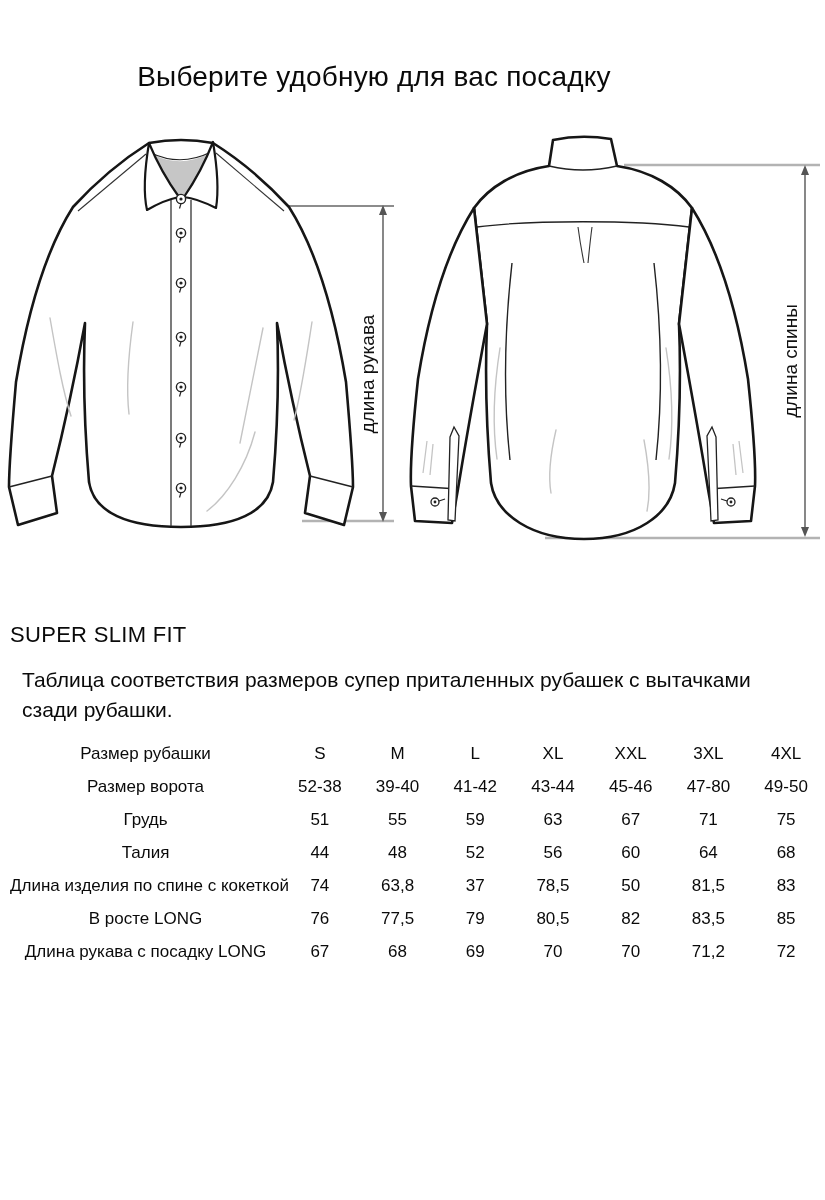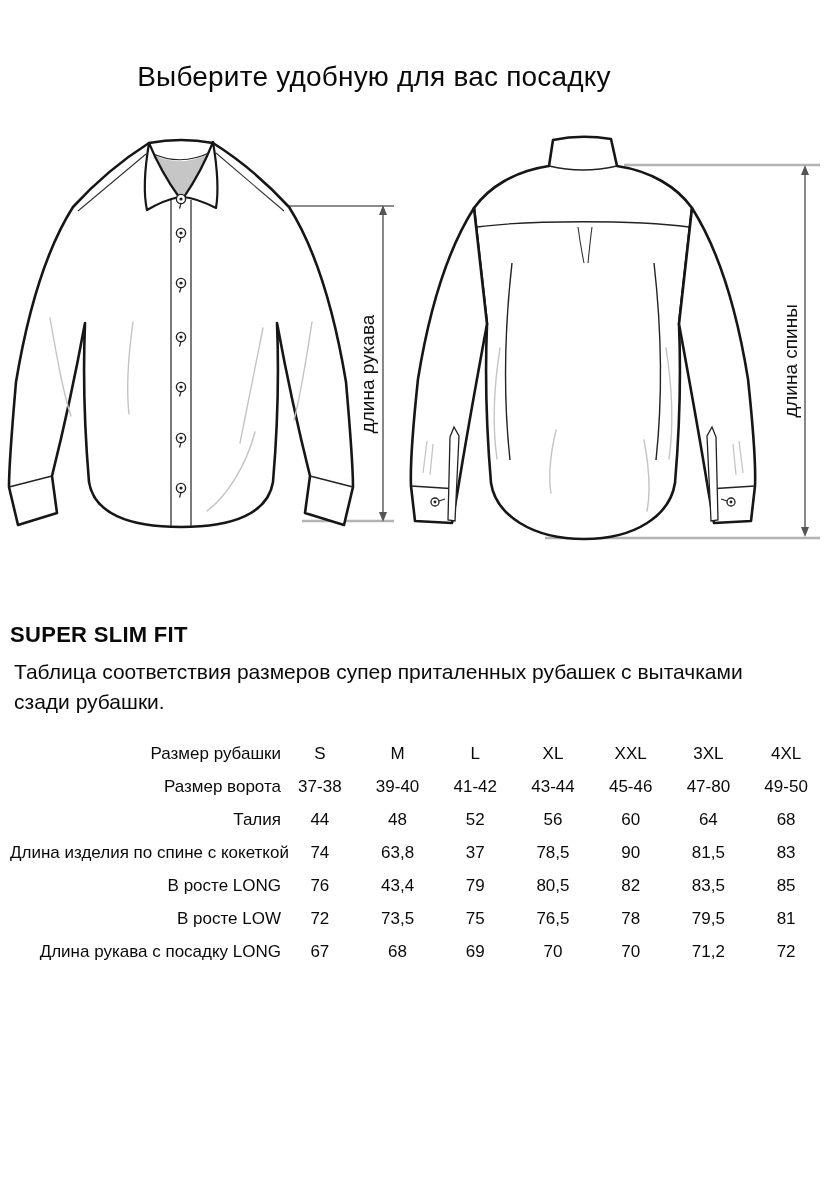--- a/index.html
+++ b/index.html
@@ -33,30 +33,30 @@
     left: 0;
     width: 825px;
     height: 445px;
   }
   .section-heading {
     position: absolute;
     top: 622px;
     left: 10px;
     margin: 0;
     font-size: 22px;
-    font-weight: 700;
+    font-weight: 400;
     letter-spacing: 0.3px;
     color: #0a0a0a;
   }
   .section-desc {
     position: absolute;
     top: 653px;
     left: 10px;
     width: 745px;
-    margin: 4px;
+    margin: 12px;
     font-size: 21px;
     line-height: 30px;
     font-weight: 400;
     color: #0a0a0a;
   }
   .size-table {
     position: absolute;
     top: 737px;
     left: 10px;
     width: 815px;
@@ -67,21 +67,21 @@
     height: 33px;
     padding: 0;
     font-size: 17px;
     text-align: center;
     vertical-align: middle;
     white-space: nowrap;
     color: #0a0a0a;
   }
   .size-table td.row-label {
     width: 271px;
-    text-align: right;
+    text-align: center;
   }
   svg text.measure-label {
     font-family: "Liberation Sans", sans-serif;
     font-size: 19px;
     fill: #111;
   }
 </style>
 </head>
 <body>
 
@@ -237,67 +237,67 @@
         <td>S</td>
         <td>M</td>
         <td>L</td>
         <td>XL</td>
         <td>XXL</td>
         <td>3XL</td>
         <td>4XL</td>
       </tr>
       <tr>
         <td class="row-label">Размер ворота</td>
-        <td>37-38</td>
+        <td>52-38</td>
         <td>39-40</td>
         <td>41-42</td>
         <td>43-44</td>
         <td>45-46</td>
         <td>47-80</td>
         <td>49-50</td>
+      </tr>
+      <tr>
+        <td class="row-label">Грудь</td>
+        <td>51</td>
+        <td>55</td>
+        <td>59</td>
+        <td>63</td>
+        <td>67</td>
+        <td>71</td>
+        <td>75</td>
       </tr>
       <tr>
         <td class="row-label">Талия</td>
         <td>44</td>
         <td>48</td>
         <td>52</td>
         <td>56</td>
         <td>60</td>
         <td>64</td>
         <td>68</td>
       </tr>
       <tr>
         <td class="row-label">Длина изделия по спине с кокеткой</td>
         <td>74</td>
         <td>63,8</td>
         <td>37</td>
         <td>78,5</td>
-        <td>90</td>
+        <td>50</td>
         <td>81,5</td>
         <td>83</td>
       </tr>
       <tr>
         <td class="row-label">В росте LONG</td>
         <td>76</td>
-        <td>43,4</td>
+        <td>77,5</td>
         <td>79</td>
         <td>80,5</td>
         <td>82</td>
         <td>83,5</td>
         <td>85</td>
-      </tr>
-      <tr>
-        <td class="row-label">В росте LOW</td>
-        <td>72</td>
-        <td>73,5</td>
-        <td>75</td>
-        <td>76,5</td>
-        <td>78</td>
-        <td>79,5</td>
-        <td>81</td>
       </tr>
       <tr>
         <td class="row-label">Длина рукава с посадку LONG</td>
         <td>67</td>
         <td>68</td>
         <td>69</td>
         <td>70</td>
         <td>70</td>
         <td>71,2</td>
         <td>72</td>

